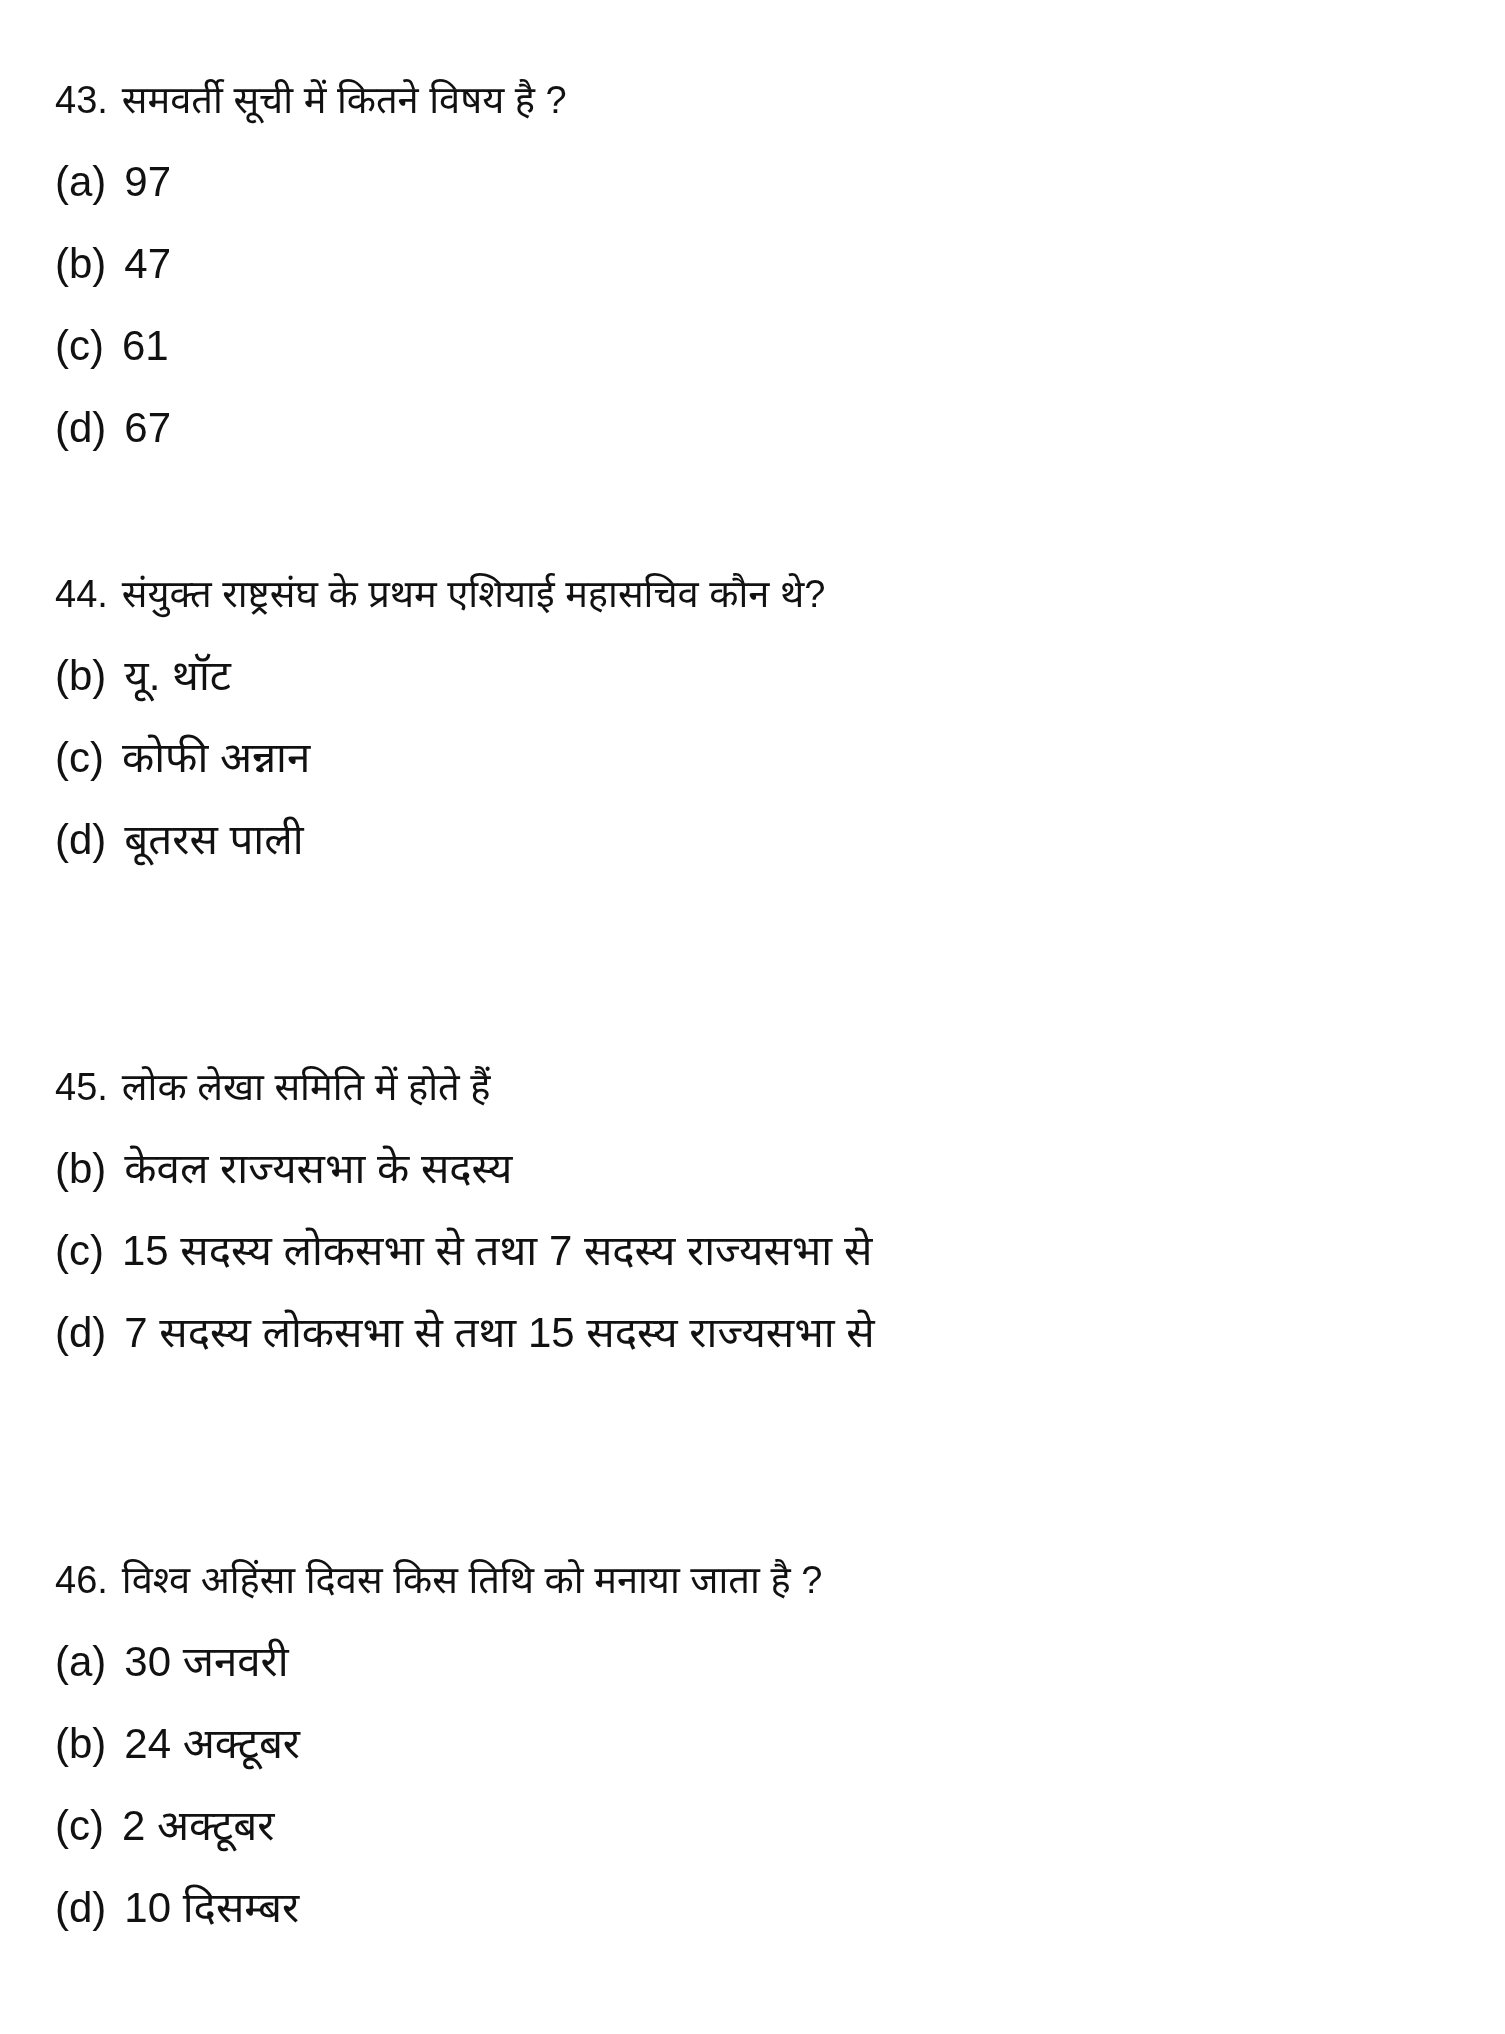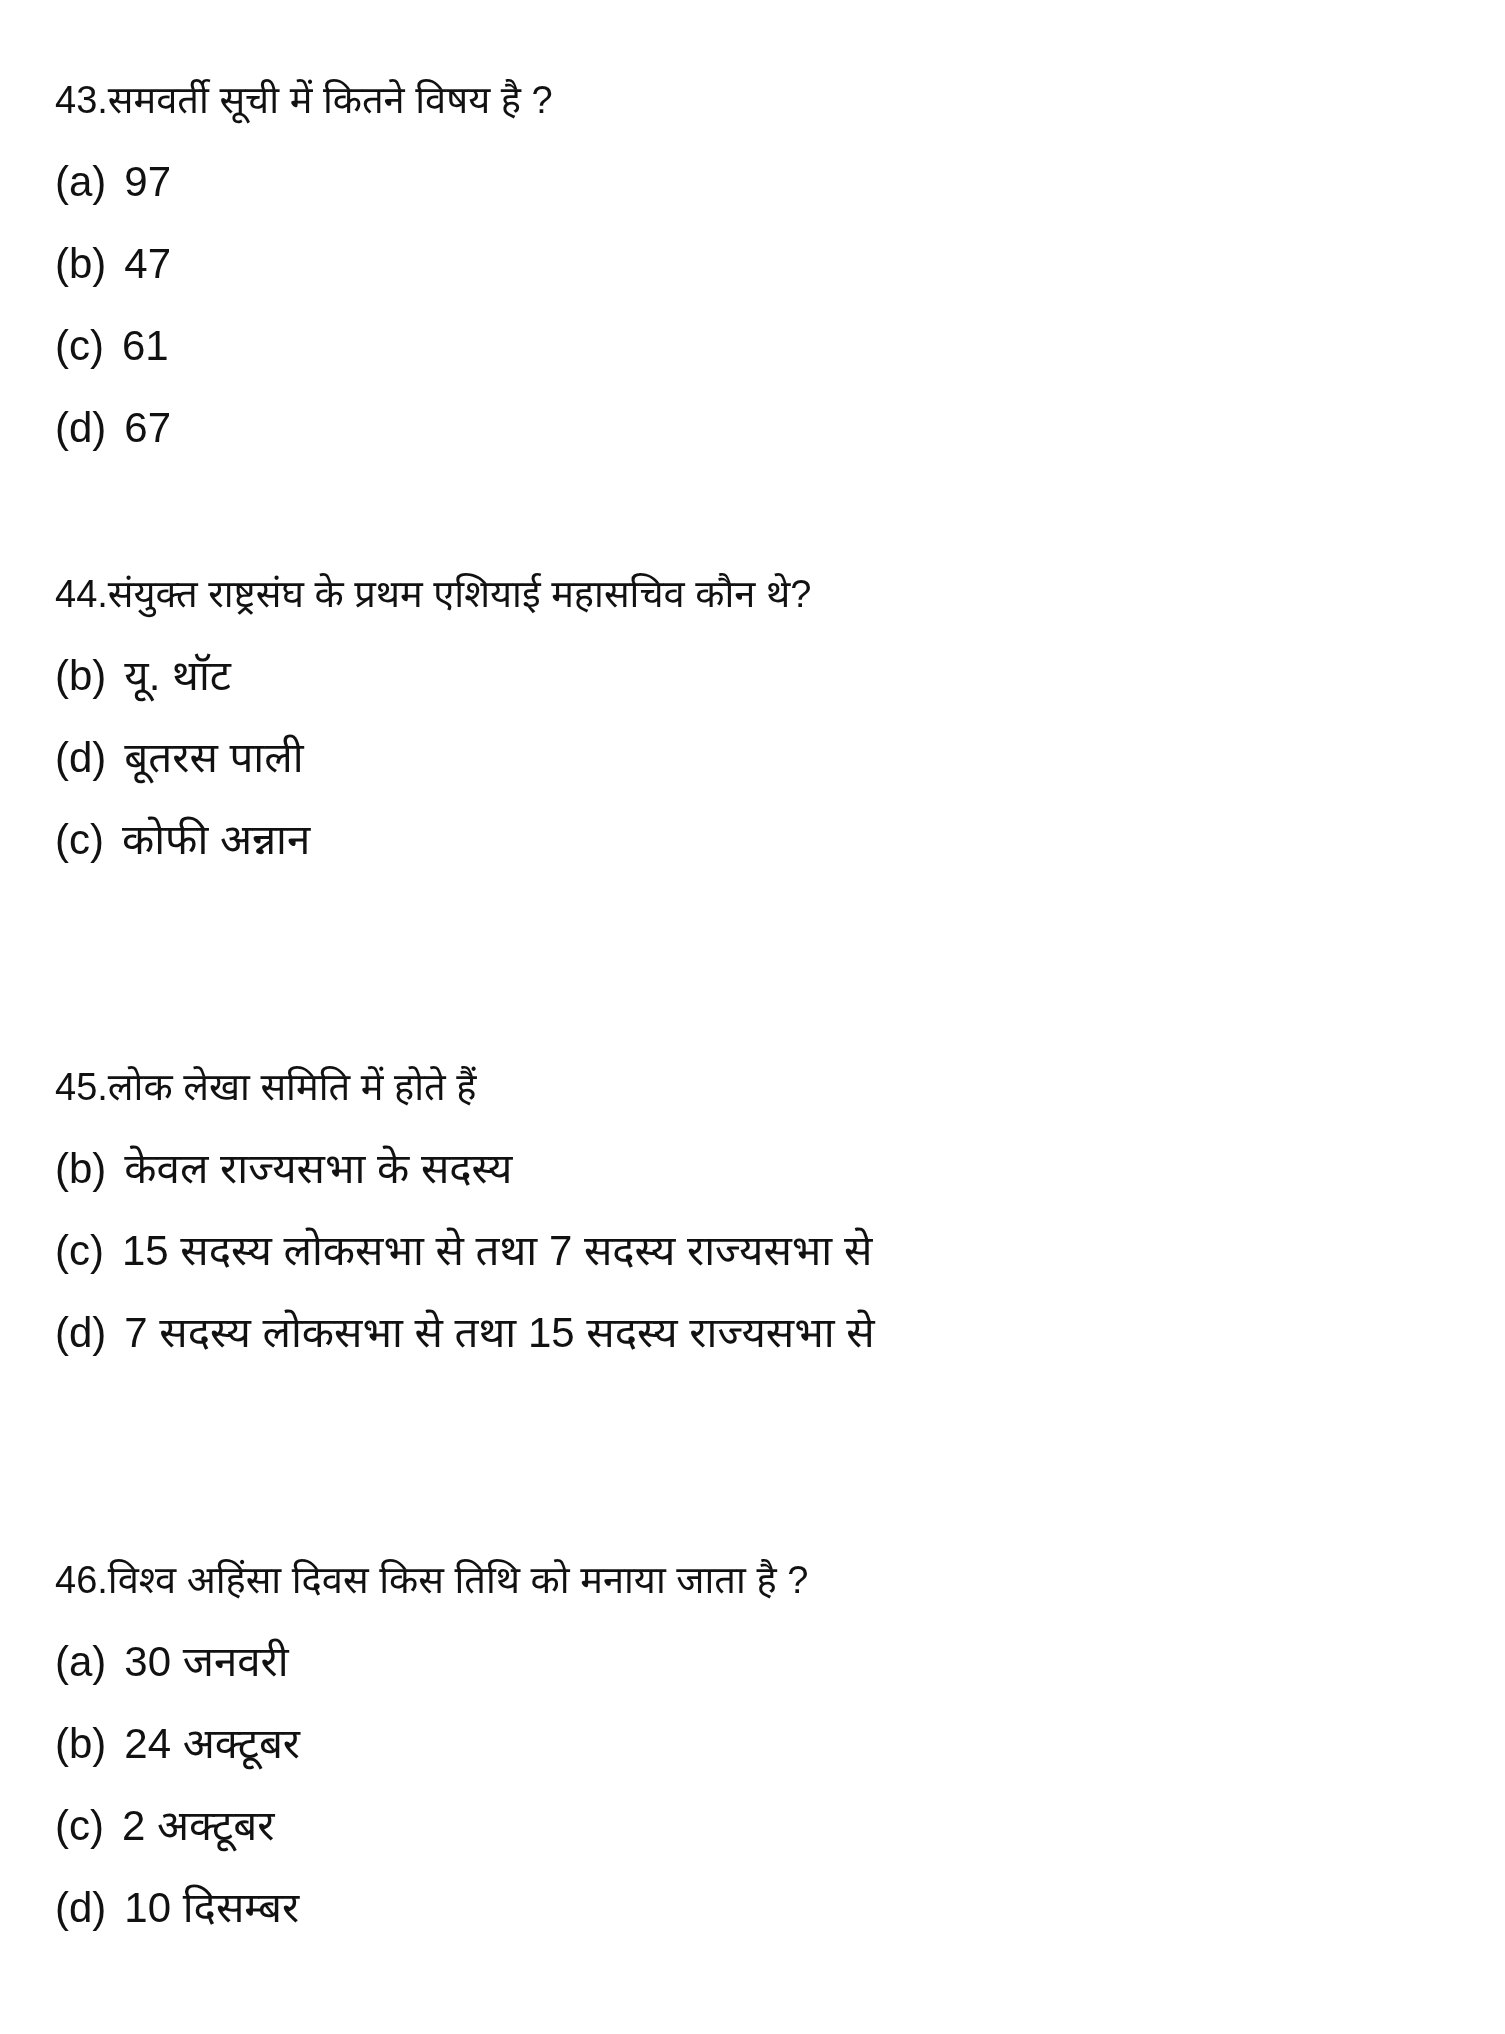--- a/index.html
+++ b/index.html
@@ -1,39 +1,39 @@
 <!DOCTYPE html>
 <html><head>
   <meta charset="utf-8">
   <style>
     html, body { margin: 0; padding: 0; background: #ffffff; }
     body { width: 1505px; height: 2034px; position: relative; overflow: hidden;
            font-family: "Liberation Sans", "DejaVu Sans", sans-serif; color: #111; }
     .block { position: absolute; left: 55px; }
     .line { height: 82px; line-height: 82px; font-size: 42px; white-space: nowrap; }
     .qline { font-size: 38px; }
-    .num { }
+    .num { margin-right: 14px; }
     .lbl { margin-right: 18px; }
   </style>
 </head>
 <body>
 
 <div class="block" style="top:59px">
   <div class="line qline"><span class="num">43.</span><span>समवर्ती सूची में कितने विषय है ?</span></div>
   <div class="line"><span class="lbl">(a)</span><span>97</span></div>
   <div class="line"><span class="lbl">(b)</span><span>47</span></div>
   <div class="line"><span class="lbl">(c)</span><span>61</span></div>
   <div class="line"><span class="lbl">(d)</span><span>67</span></div>
 </div>
 
 <div class="block" style="top:553px">
   <div class="line qline"><span class="num">44.</span><span>संयुक्त राष्ट्रसंघ के प्रथम एशियाई महासचिव कौन थे?</span></div>
   <div class="line"><span class="lbl">(b)</span><span>यू. थॉट</span></div>
+  <div class="line"><span class="lbl">(c)</span><span>कोफी अन्नान</span></div>
   <div class="line"><span class="lbl">(d)</span><span>बूतरस पाली</span></div>
-  <div class="line"><span class="lbl">(c)</span><span>कोफी अन्नान</span></div>
 </div>
 
 <div class="block" style="top:1046px">
   <div class="line qline"><span class="num">45.</span><span>लोक लेखा समिति में होते हैं</span></div>
   <div class="line"><span class="lbl">(b)</span><span>केवल राज्यसभा के सदस्य</span></div>
   <div class="line"><span class="lbl">(c)</span><span>15 सदस्य लोकसभा से तथा 7 सदस्य राज्यसभा से</span></div>
   <div class="line"><span class="lbl">(d)</span><span>7 सदस्य लोकसभा से तथा 15 सदस्य राज्यसभा से</span></div>
 </div>
 
 <div class="block" style="top:1539px">

